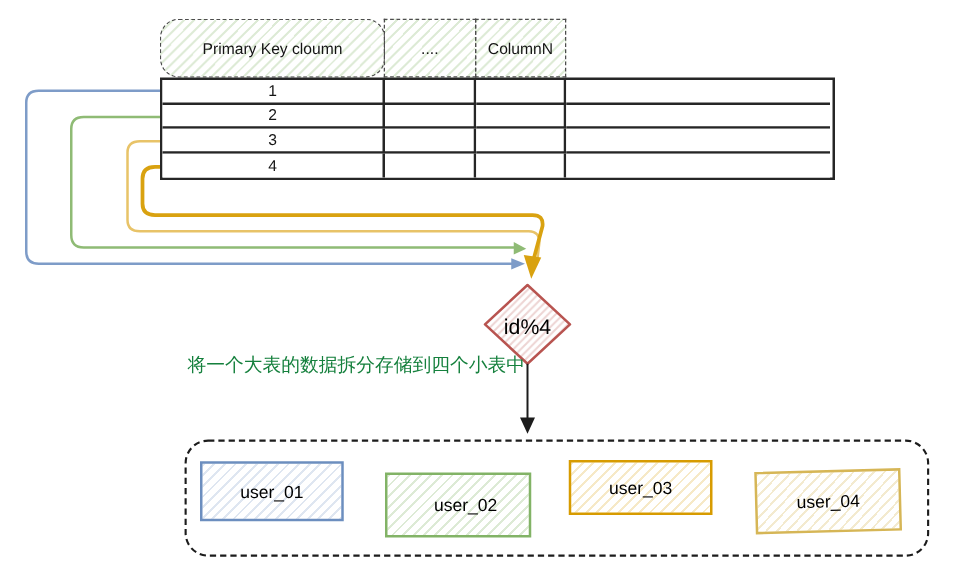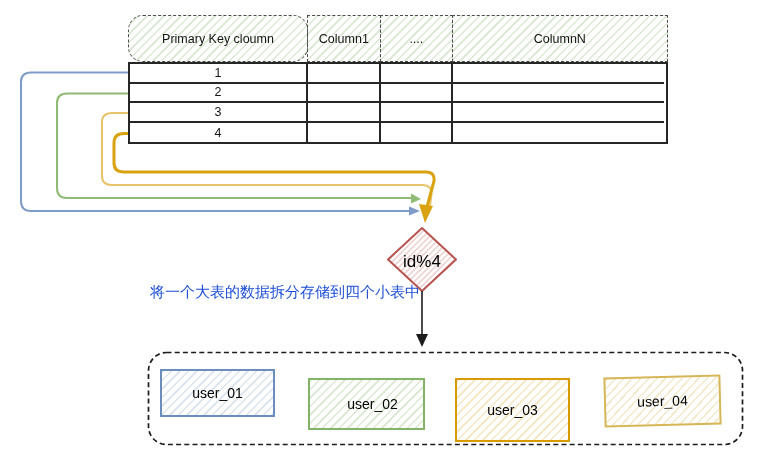--- a/index.html
+++ b/index.html
@@ -36,21 +36,21 @@
   .diamond-label { position:absolute; left:382px; top:252px; width:80px; text-align:center; font-size:17px; color:#000; z-index:3; }
 
   
   .shard {
     position:absolute; box-sizing:border-box; border:2px solid #888;
     display:flex; align-items:center; justify-content:center;
     font-size:14px; color:#000; z-index:3;
   }
   .shard-0 { left:160px; top:369px; width:115px; height:48px; }
   .shard-1 { left:308px; top:378px; width:117px; height:52px;padding-left:12px; }
-  .shard-2 { left:455px; top:378px; width:115px; height:64px; }
+  .shard-2 { left:455px; top:368px; width:115px; height:44px; }
   .shard-3 { left:604px; top:376px; width:117px; height:50px; transform:rotate(-1.5deg); }
 </style>
 </head>
 <body>
 
 <div class="canvas">
 
   <svg class="overlay" width="762" height="456" viewBox="0 0 762 456">
     <defs>
       <pattern id="hatchRed" width="6" height="6" patternUnits="userSpaceOnUse">
@@ -75,21 +75,20 @@
 
     <path d="M422,291 V335" fill="none" stroke="#1c1c1c" stroke-width="1.6"></path>
     <polygon points="416,334 428,334 422,347" fill="#1c1c1c"></polygon>
 
     <rect x="148.5" y="352.5" width="594" height="92" rx="18" ry="18" fill="none" stroke="#1c1c1c" stroke-width="1.7" stroke-dasharray="5 3.2"></rect>
   </svg>
 
   <div class="big-table">
     <div class="thead">
       <div class="hcell" style="background: repeating-linear-gradient(135deg, rgba(130, 179, 102, 0.27) 0px, rgba(130, 179, 102, 0.27) 1.6px, transparent 1.6px, transparent 6px); border-radius: 15px;">Primary Key cloumn</div>
-      <div class="hcell" style="background: repeating-linear-gradient(135deg, rgba(130, 179, 102, 0.27) 0px, rgba(130, 179, 102, 0.27) 1.6px, transparent 1.6px, transparent 6px);">Column1</div>
       <div class="hcell" style="background: repeating-linear-gradient(135deg, rgba(130, 179, 102, 0.27) 0px, rgba(130, 179, 102, 0.27) 1.6px, transparent 1.6px, transparent 6px);">....</div>
       <div class="hcell" style="background: repeating-linear-gradient(135deg, rgba(130, 179, 102, 0.27) 0px, rgba(130, 179, 102, 0.27) 1.6px, transparent 1.6px, transparent 6px);">ColumnN</div>
     </div>
     <div class="tbody">
       <div class="bcell">1</div>
       <div class="bcell"></div>
       <div class="bcell"></div>
       <div class="bcell lc"></div>
 
       <div class="bcell">2</div>
@@ -102,21 +101,21 @@
       <div class="bcell"></div>
       <div class="bcell lc"></div>
 
       <div class="bcell lr">4</div>
       <div class="bcell lr"></div>
       <div class="bcell lr"></div>
       <div class="bcell lc lr"></div>
     </div>
   </div>
 
-  <div class="caption" style="color: #1d4ed8;">将一个大表的数据拆分存储到四个小表中</div>
+  <div class="caption" style="color: #15803d;">将一个大表的数据拆分存储到四个小表中</div>
 
   <div class="diamond-label">id%4</div>
 
   <div class="shard shard-0" style="border-color: rgb(108, 142, 191); background: repeating-linear-gradient(135deg, rgba(108, 142, 191, 0.22) 0px, rgba(108, 142, 191, 0.22) 1.6px, transparent 1.6px, transparent 6px);">
     <span>user_01</span>
   </div>
   <div class="shard shard-1" style="border-color: rgb(130, 179, 102); background: repeating-linear-gradient(135deg, rgba(130, 179, 102, 0.27) 0px, rgba(130, 179, 102, 0.27) 1.6px, transparent 1.6px, transparent 6px);">
     <span>user_02</span>
   </div>
   <div class="shard shard-2" style="border-color: rgb(215, 155, 0); background: repeating-linear-gradient(135deg, rgba(215, 155, 0, 0.22) 0px, rgba(215, 155, 0, 0.22) 1.6px, transparent 1.6px, transparent 6px);">

